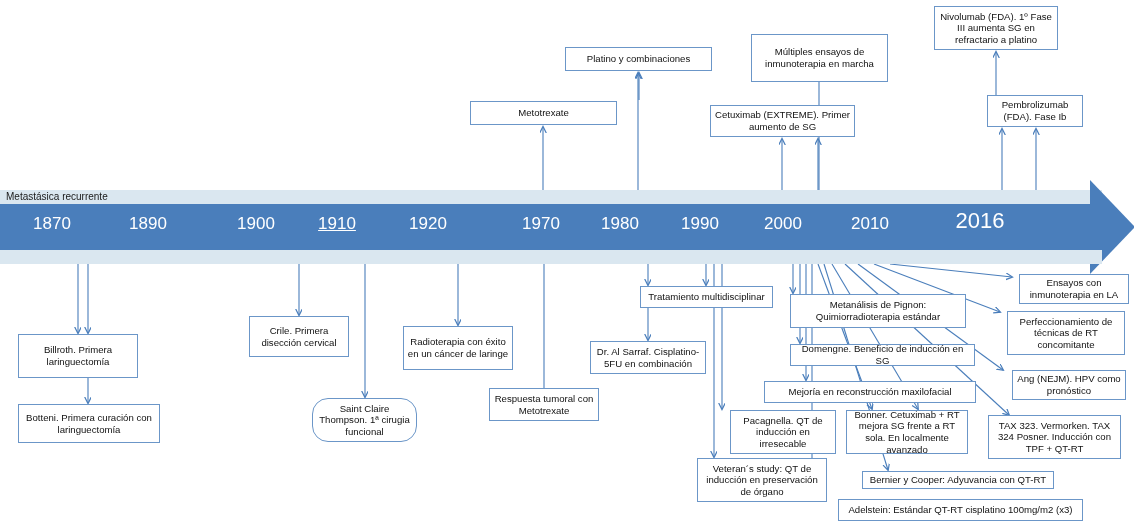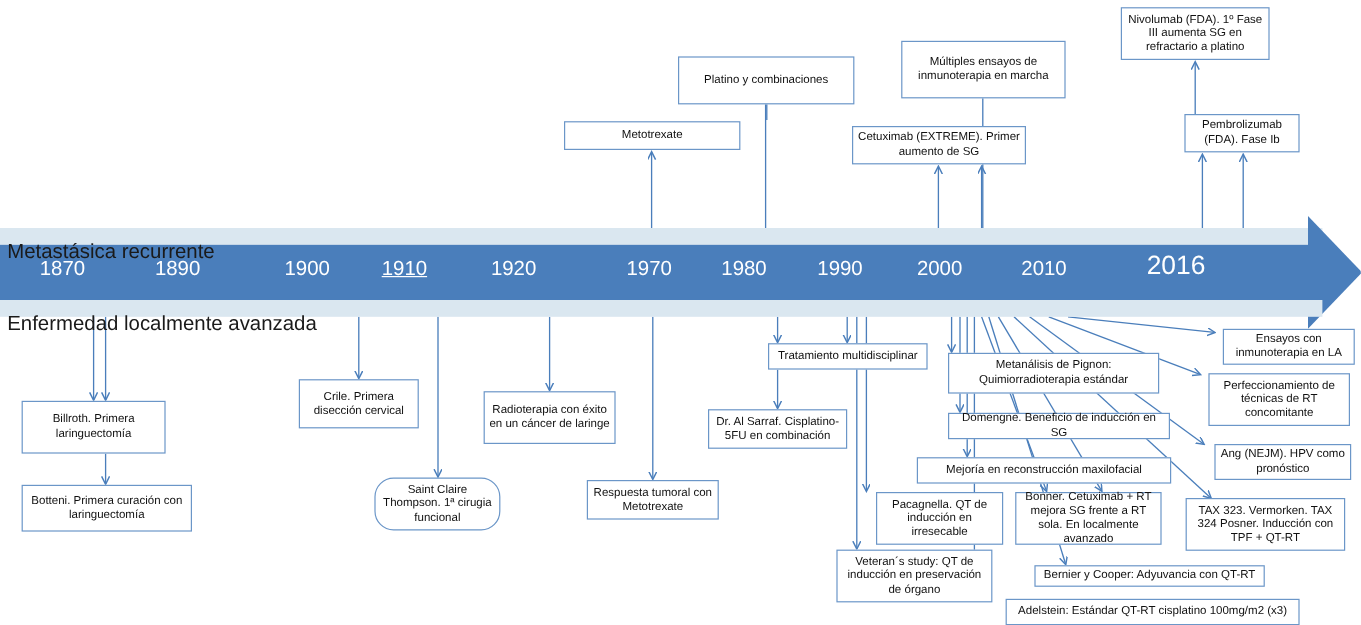--- a/index.html
+++ b/index.html
@@ -7,21 +7,21 @@
   #stage{position:relative;width:1134px;height:521px;overflow:hidden;}
 
   
   #timeline-wrap{position:absolute;left:0;top:190px;width:1134px;height:74px;}
   .band-strip{position:absolute;left:0;width:1102px;height:14px;background:#dae7f0;}
   .band-strip.top{top:0;}
   .band-strip.bottom{top:60px;}
   .band-main{position:absolute;left:0;top:14px;width:1096px;height:46px;background:#4a7ebb;}
   .band-head{position:absolute;left:1090px;top:-10px;width:0;height:0;
       border-top:47px solid transparent;border-bottom:47px solid transparent;border-left:45px solid #4a7ebb;}
-  .band-label{position:absolute;font-size:17px;line-height:14px;color:#1a1a1a;white-space:nowrap;margin-top:13px;}
+  .band-label{position:absolute;font-size:10px;line-height:14px;color:#1a1a1a;white-space:nowrap;}
   .band-label.top{left:6px;top:0px;}
   .band-label.bottom{left:6px;top:60px;}
   .year{position:absolute;top:24px;color:#ffffff;font-size:17px;line-height:20px;
         transform:translateX(-50%);white-space:nowrap;}
   .year.big{font-size:22px;top:21px;}
 
   
   .ebox{position:absolute;box-sizing:border-box;border:1px solid #6b96c8;background:#ffffff;
         font-size:9.6px;line-height:11.6px;color:#111;text-align:center;
         display:flex;align-items:center;justify-content:center;padding:1px 3px;}
@@ -75,51 +75,50 @@
       <path d="M890,264 L1012,277"></path>
     </g>
   </svg>
 
   <div id="timeline-wrap">
     <div class="band-strip top"></div>
     <div class="band-main"></div>
     <div class="band-head"></div>
     <div class="band-strip bottom"></div>
     <div class="band-label top">Metastásica recurrente</div>
-    <div class="band-label bottom">Enfermedad localmente avanzada</div>
     <div id="years">
         <div class="year" style="left: 52px;">1870</div>
         <div class="year" style="left: 148px;">1890</div>
         <div class="year" style="left: 256px;">1900</div>
         <div class="year" style="left: 337px; text-decoration: underline;">1910</div>
         <div class="year" style="left: 428px;">1920</div>
         <div class="year" style="left: 541px;">1970</div>
         <div class="year" style="left: 620px;">1980</div>
         <div class="year" style="left: 700px;">1990</div>
         <div class="year" style="left: 783px;">2000</div>
         <div class="year" style="left: 870px;">2010</div>
         <div class="year big" style="left: 980px;">2016</div>
       </div>
   </div>
 
   <div id="boxes-top">
       <div class="ebox" style="left: 470px; top: 101px; width: 147px; height: 24px;">Metotrexate</div>
-      <div class="ebox" style="left: 565px; top: 47px; width: 147px; height: 40px;">Platino y combinaciones</div>
+      <div class="ebox" style="left: 565px; top: 47px; width: 147px; height: 24px;">Platino y combinaciones</div>
       <div class="ebox" style="left: 710px; top: 105px; width: 145px; height: 32px;">Cetuximab (EXTREME). Primer aumento de SG</div>
       <div class="ebox" style="left: 751px; top: 34px; width: 137px; height: 48px;">Múltiples ensayos de inmunoterapia en marcha</div>
       <div class="ebox" style="left: 987px; top: 95px; width: 96px; height: 32px;">Pembrolizumab (FDA). Fase Ib</div>
       <div class="ebox" style="left: 934px; top: 6px; width: 124px; height: 44px;">Nivolumab (FDA). 1º Fase III aumenta SG en refractario a platino</div>
     </div>
   <div id="boxes-bottom">
       <div class="ebox" style="left: 18px; top: 334px; width: 120px; height: 44px;">Billroth. Primera laringuectomía</div>
       <div class="ebox" style="left: 18px; top: 404px; width: 142px; height: 39px;">Botteni. Primera curación con laringuectomía</div>
       <div class="ebox" style="left: 249px; top: 316px; width: 100px; height: 41px;">Crile. Primera disección cervical</div>
       <div class="ebox" style="left: 312px; top: 398px; width: 105px; height: 44px; border-radius: 16px;">Saint Claire Thompson. 1ª cirugia funcional</div>
       <div class="ebox" style="left: 403px; top: 326px; width: 110px; height: 44px;">Radioterapia con éxito en un cáncer de laringe</div>
-      <div class="ebox" style="left: 489px; top: 400px; width: 110px; height: 33px;">Respuesta tumoral con Metotrexate</div>
+      <div class="ebox" style="left: 489px; top: 388px; width: 110px; height: 33px;">Respuesta tumoral con Metotrexate</div>
       <div class="ebox" style="left: 590px; top: 341px; width: 116px; height: 33px;">Dr. Al Sarraf. Cisplatino-5FU en combinación</div>
       <div class="ebox" style="left: 640px; top: 286px; width: 133px; height: 22px;">Tratamiento multidisciplinar</div>
       <div class="ebox" style="left: 790px; top: 294px; width: 176px; height: 34px;">Metanálisis de Pignon: Quimiorradioterapia estándar</div>
       <div class="ebox" style="left: 790px; top: 344px; width: 185px; height: 22px;">Domengne. Beneficio de inducción en SG</div>
       <div class="ebox" style="left: 764px; top: 381px; width: 212px; height: 22px;">Mejoría en reconstrucción maxilofacial</div>
       <div class="ebox" style="left: 730px; top: 410px; width: 106px; height: 44px;">Pacagnella. QT de inducción en irresecable</div>
       <div class="ebox" style="left: 846px; top: 410px; width: 122px; height: 44px;">Bonner. Cetuximab + RT mejora SG frente a RT sola. En localmente avanzado</div>
       <div class="ebox" style="left: 697px; top: 458px; width: 130px; height: 44px;">Veteran´s study: QT de inducción en preservación de órgano</div>
       <div class="ebox" style="left: 862px; top: 471px; width: 192px; height: 18px;">Bernier y Cooper: Adyuvancia con QT-RT</div>
       <div class="ebox" style="left: 838px; top: 499px; width: 245px; height: 22px;">Adelstein: Estándar QT-RT cisplatino 100mg/m2 (x3)</div>

